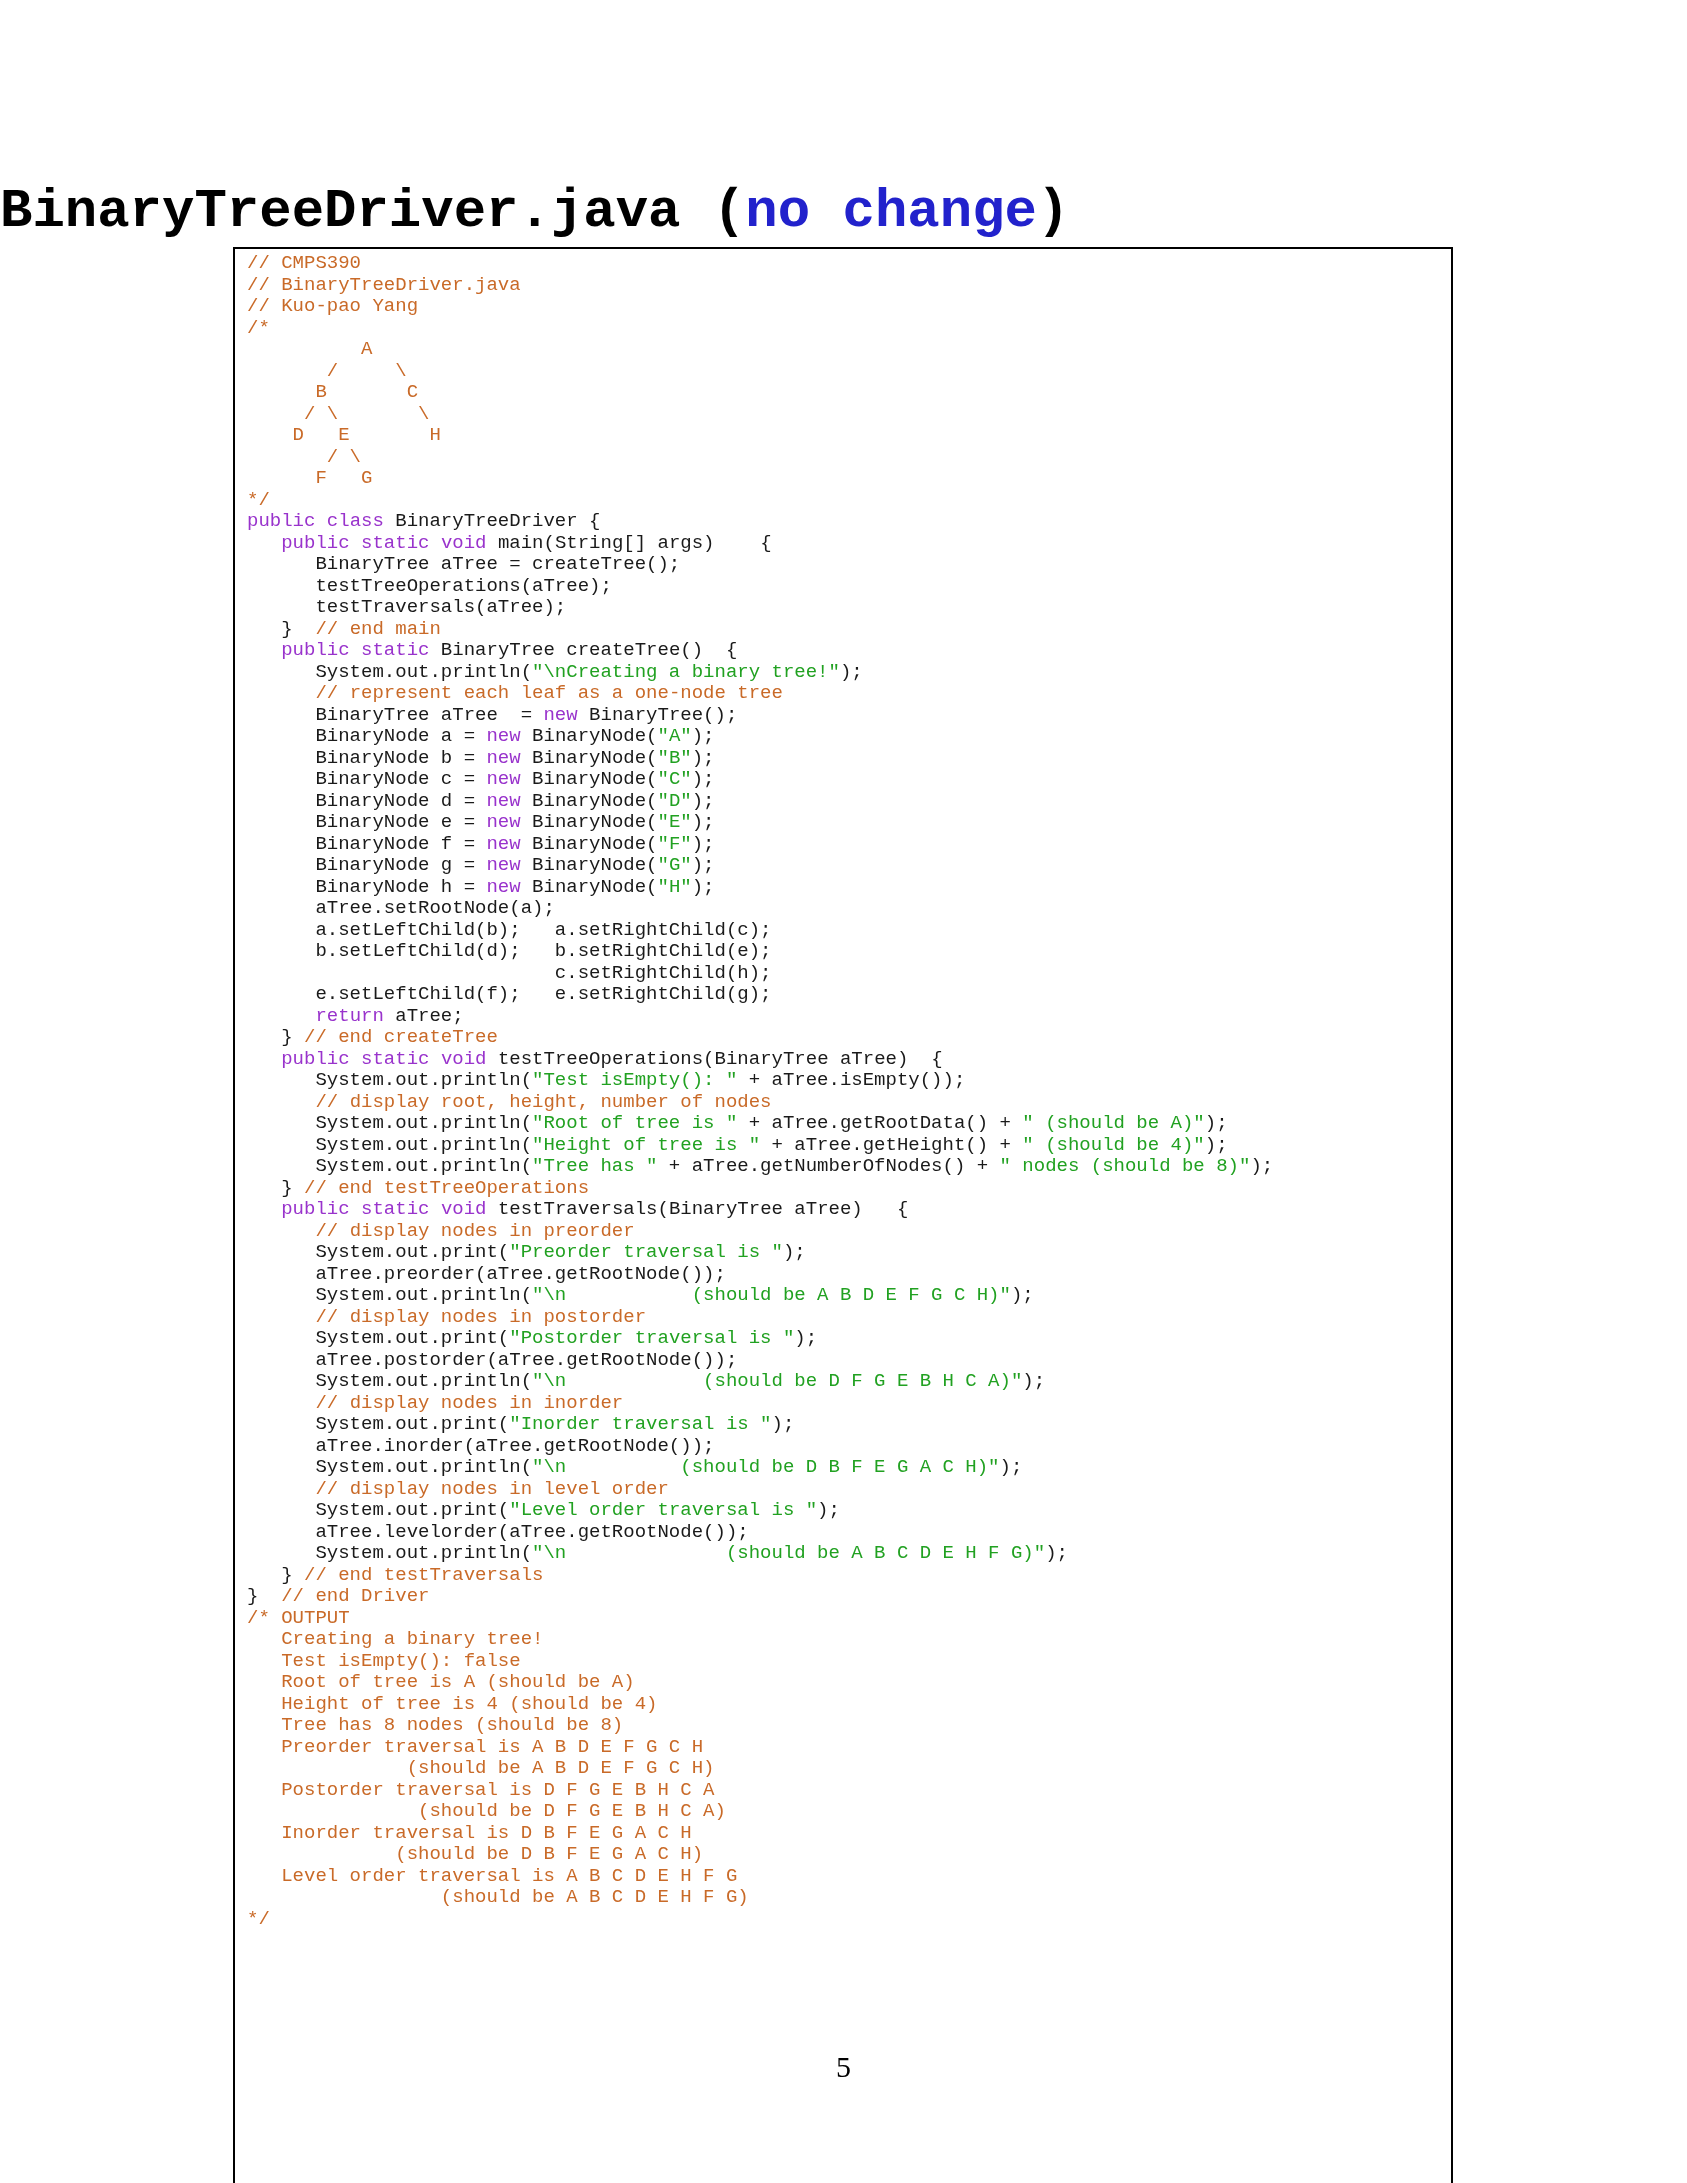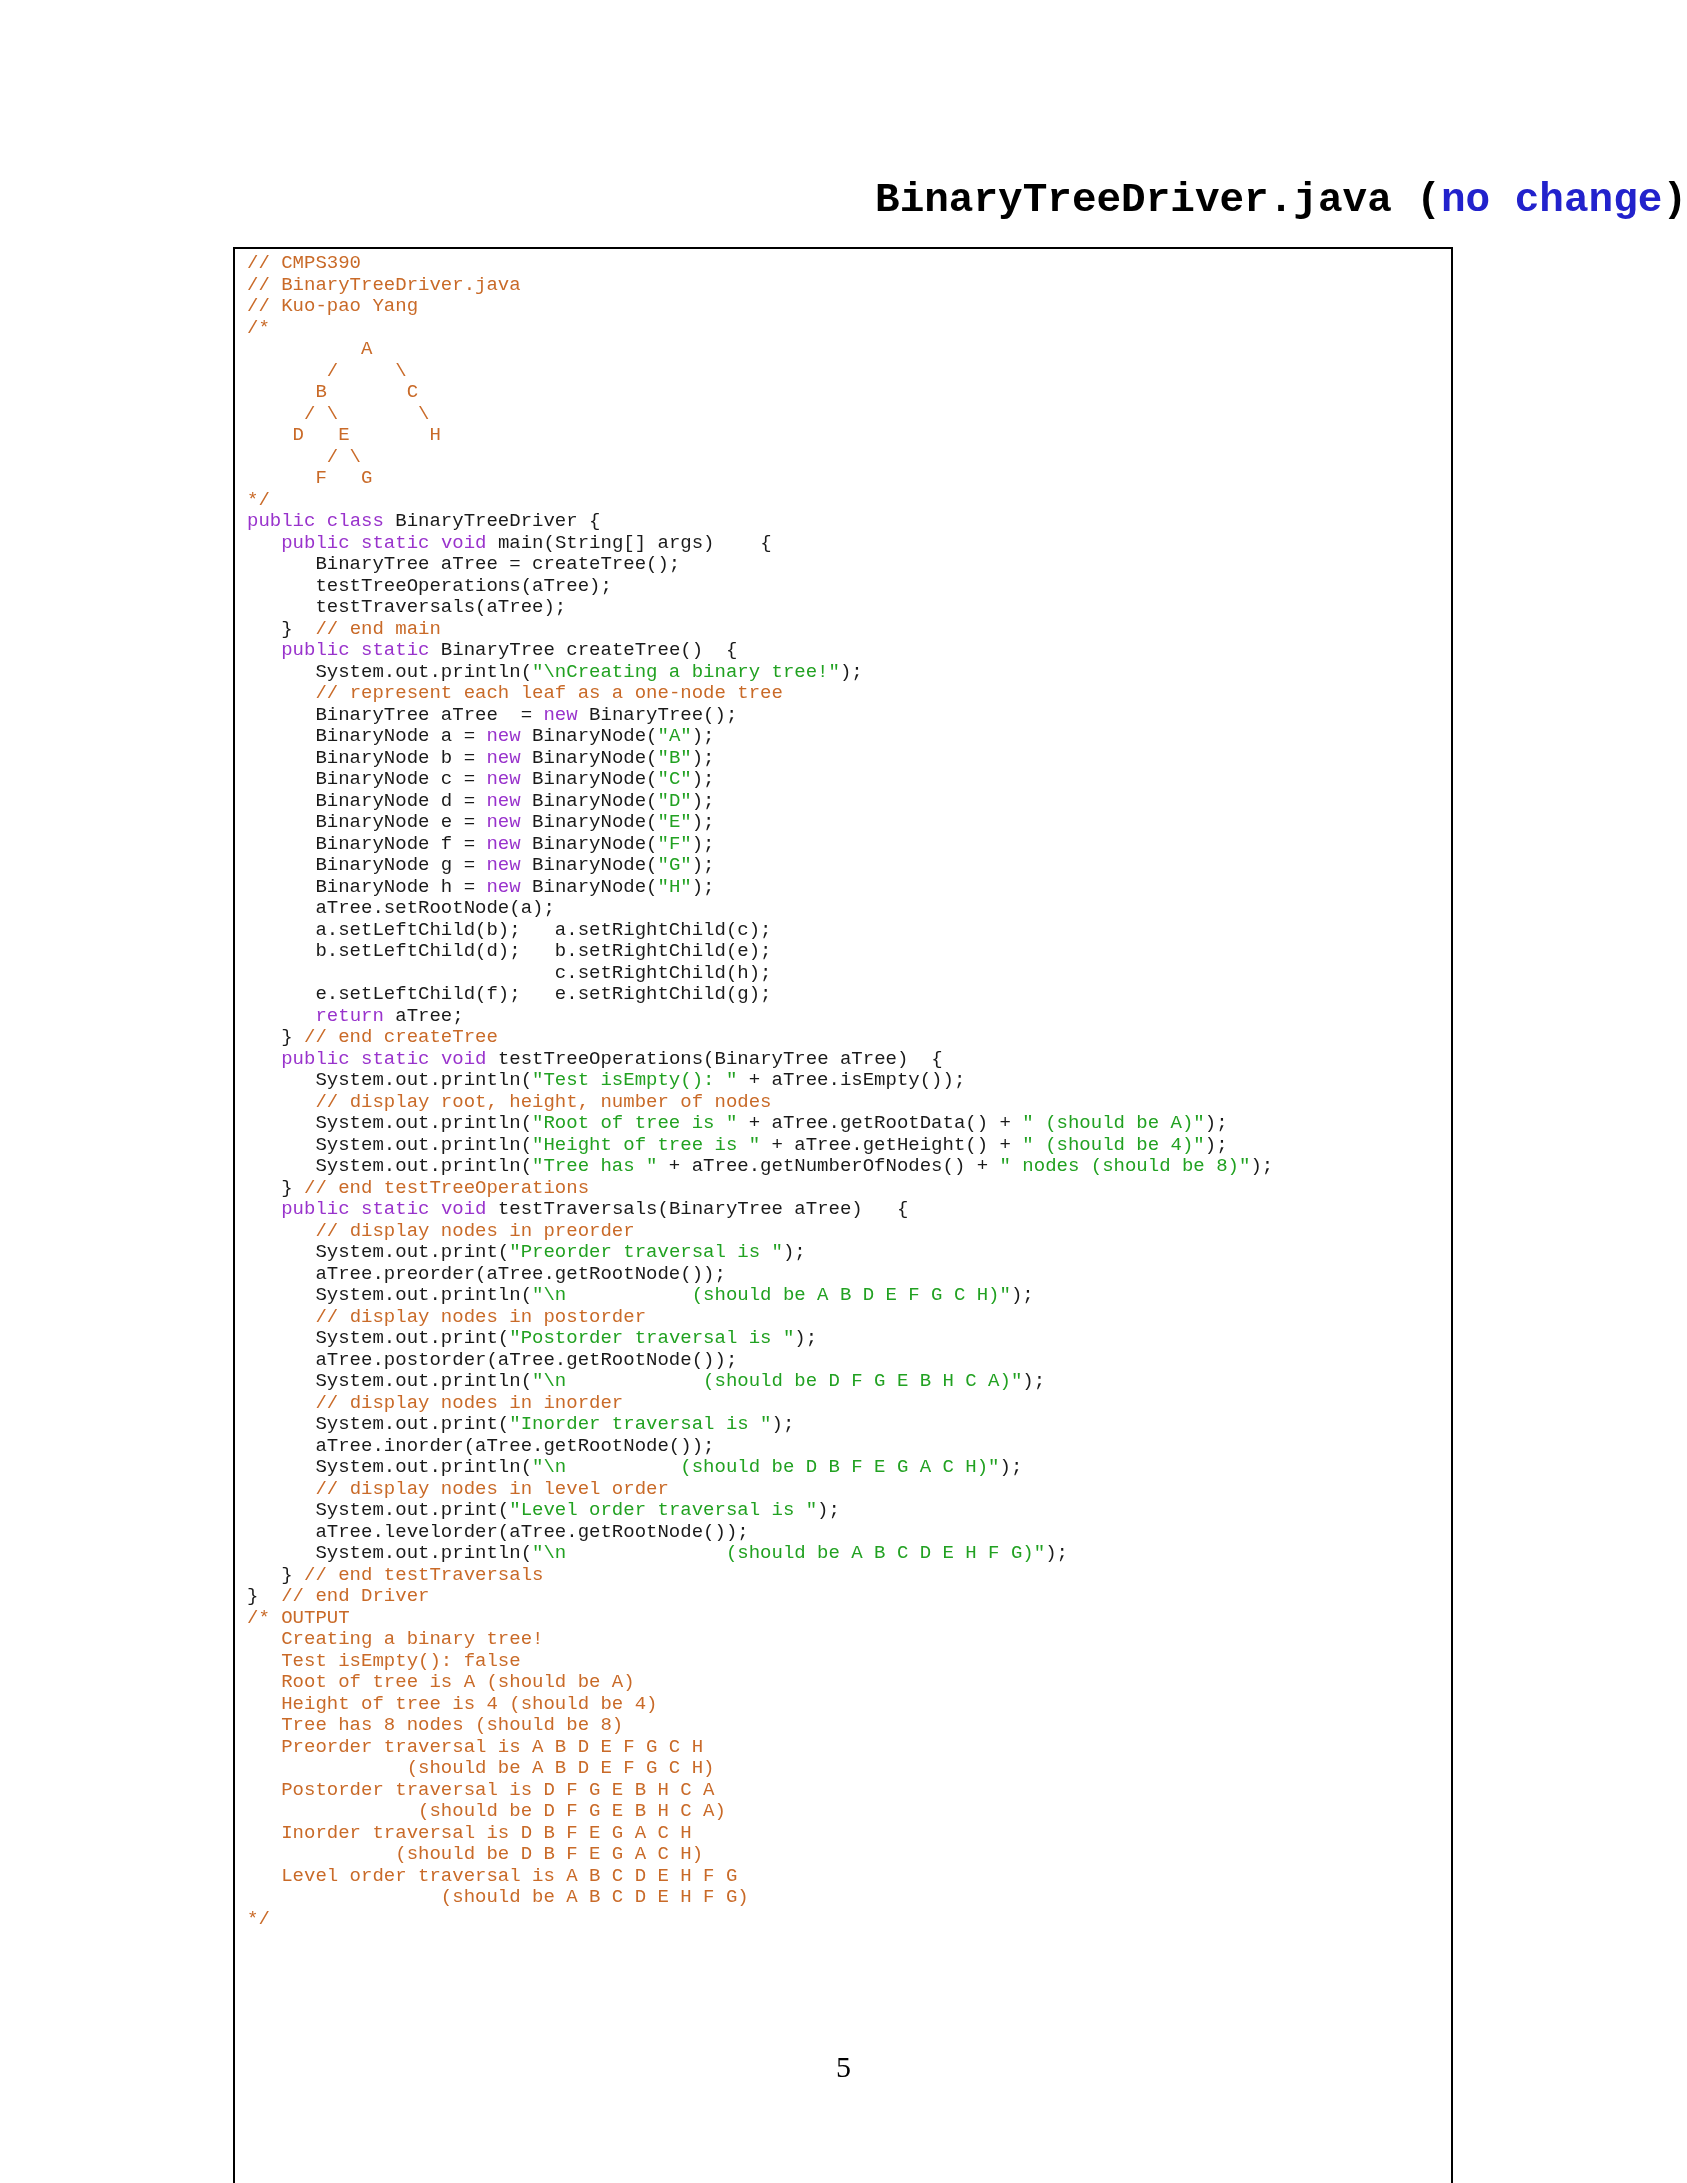--- a/index.html
+++ b/index.html
@@ -5,25 +5,25 @@
   html, body { margin: 0; padding: 0; }
   body {
     width: 1687px; height: 2183px;
     background: #ffffff;
     position: relative;
     font-family: "Liberation Sans", sans-serif;
     overflow: hidden;
   }
   .doc-title {
     position: absolute;
-    top: 176px; left: 0; width: 100%;
-    text-align: right;
+    top: 188px; left: 0; width: 100%;
+    text-align: left;
     font-family: "Liberation Mono", monospace;
     font-weight: 700;
-    font-size: 41px;
+    font-size: 54px;
     line-height: 48px;
     color: #000000;
     white-space: pre;
   }
   .doc-title .accent { color: var(--accent, #2222CC); }
   .code-box {
     position: absolute;
     left: 233px; top: 247px;
     width: 1220px; height: 2128px;
     border: 2.6px solid #000000;

